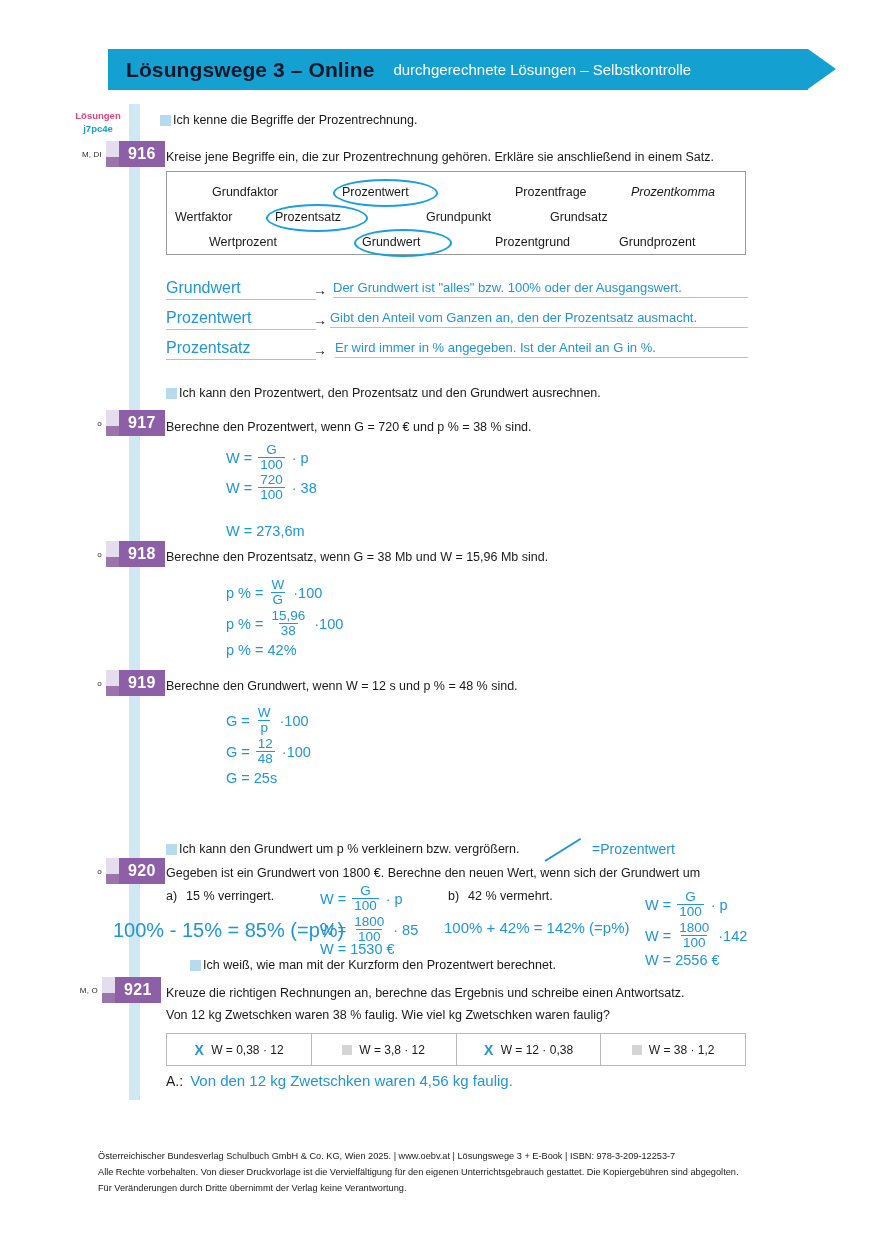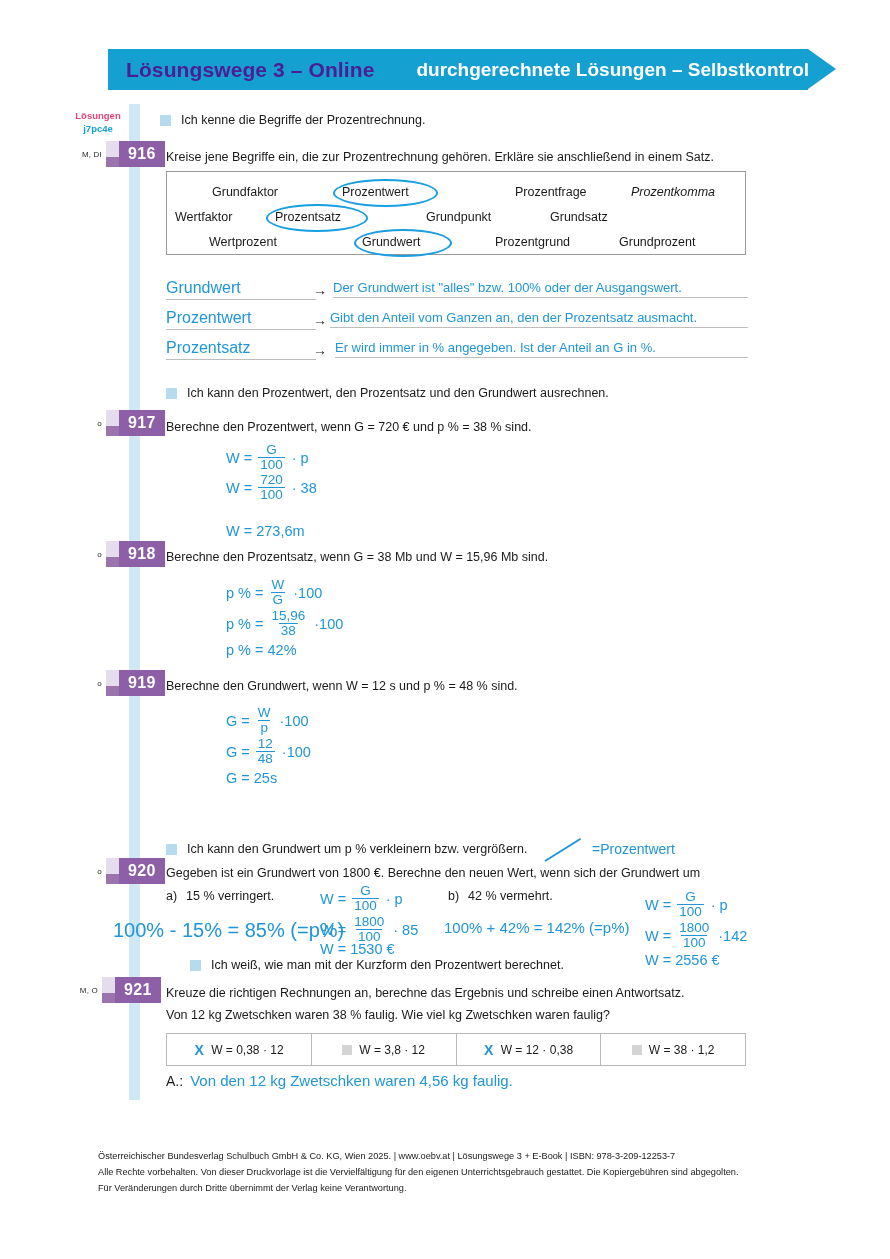--- a/index.html
+++ b/index.html
@@ -9,37 +9,37 @@
     color:#1a1a1a;position:relative;overflow:hidden;
   }
   .page{position:relative;width:890px;height:1259px;}
 
   
   .banner{position:absolute;left:108px;top:49px;width:700px;height:41px;
     background:#15a0d2;display:flex;align-items:center;}
   .banner-point{position:absolute;left:808px;top:49px;width:0;height:0;
     border-top:20.5px solid transparent;border-bottom:20.5px solid transparent;
     border-left:28px solid #15a0d2;}
-  .banner h1{font-size:21px;font-weight:bold;color:#4c1d95;margin:0 0 0 18px;
+  .banner h1{font-size:21px;font-weight:bold;color:#0f172a;margin:0 0 0 18px;
     letter-spacing:.1px;white-space:nowrap;}
-  .banner h2{font-size:19px;font-weight:bold;color:#fff;margin:0 0 0 42px;
+  .banner h2{font-size:15px;font-weight:normal;color:#fff;margin:0 0 0 19px;
     white-space:nowrap;}
 
   
   .rail{position:absolute;left:129px;top:104px;width:11px;height:996px;
     background:#cfe8f4;}
 
   
   .code-box{position:absolute;left:62px;top:110px;width:72px;text-align:center;
     line-height:1.35;}
   .code-box .l1{font-size:9.5px;font-weight:bold;color:#e0457b;}
   .code-box .l2{font-size:9.5px;font-weight:bold;color:#15a0d2;}
 
   
-  .cando{position:absolute;display:flex;align-items:center;gap:10px;}
+  .cando{position:absolute;display:flex;align-items:center;gap:2px;}
   .cando .sq{width:11px;height:11px;background:#b6dbee;flex:none;}
   .cando .tx{font-size:12.5px;color:#1a1a1a;white-space:nowrap;}
 
   
   .exbadge{position:absolute;display:flex;align-items:center;height:16px;}
   .exbadge .mark{font-size:8px;color:#2b2b2b;width:26px;text-align:right;
     margin-right:4px;letter-spacing:.2px;}
   .exbadge .strip{width:13px;height:26px;background:#e5dced;position:relative;}
   .exbadge .strip::after{content:"";position:absolute;left:0;bottom:0;
     width:13px;height:10px;background:#9b73ad;}

